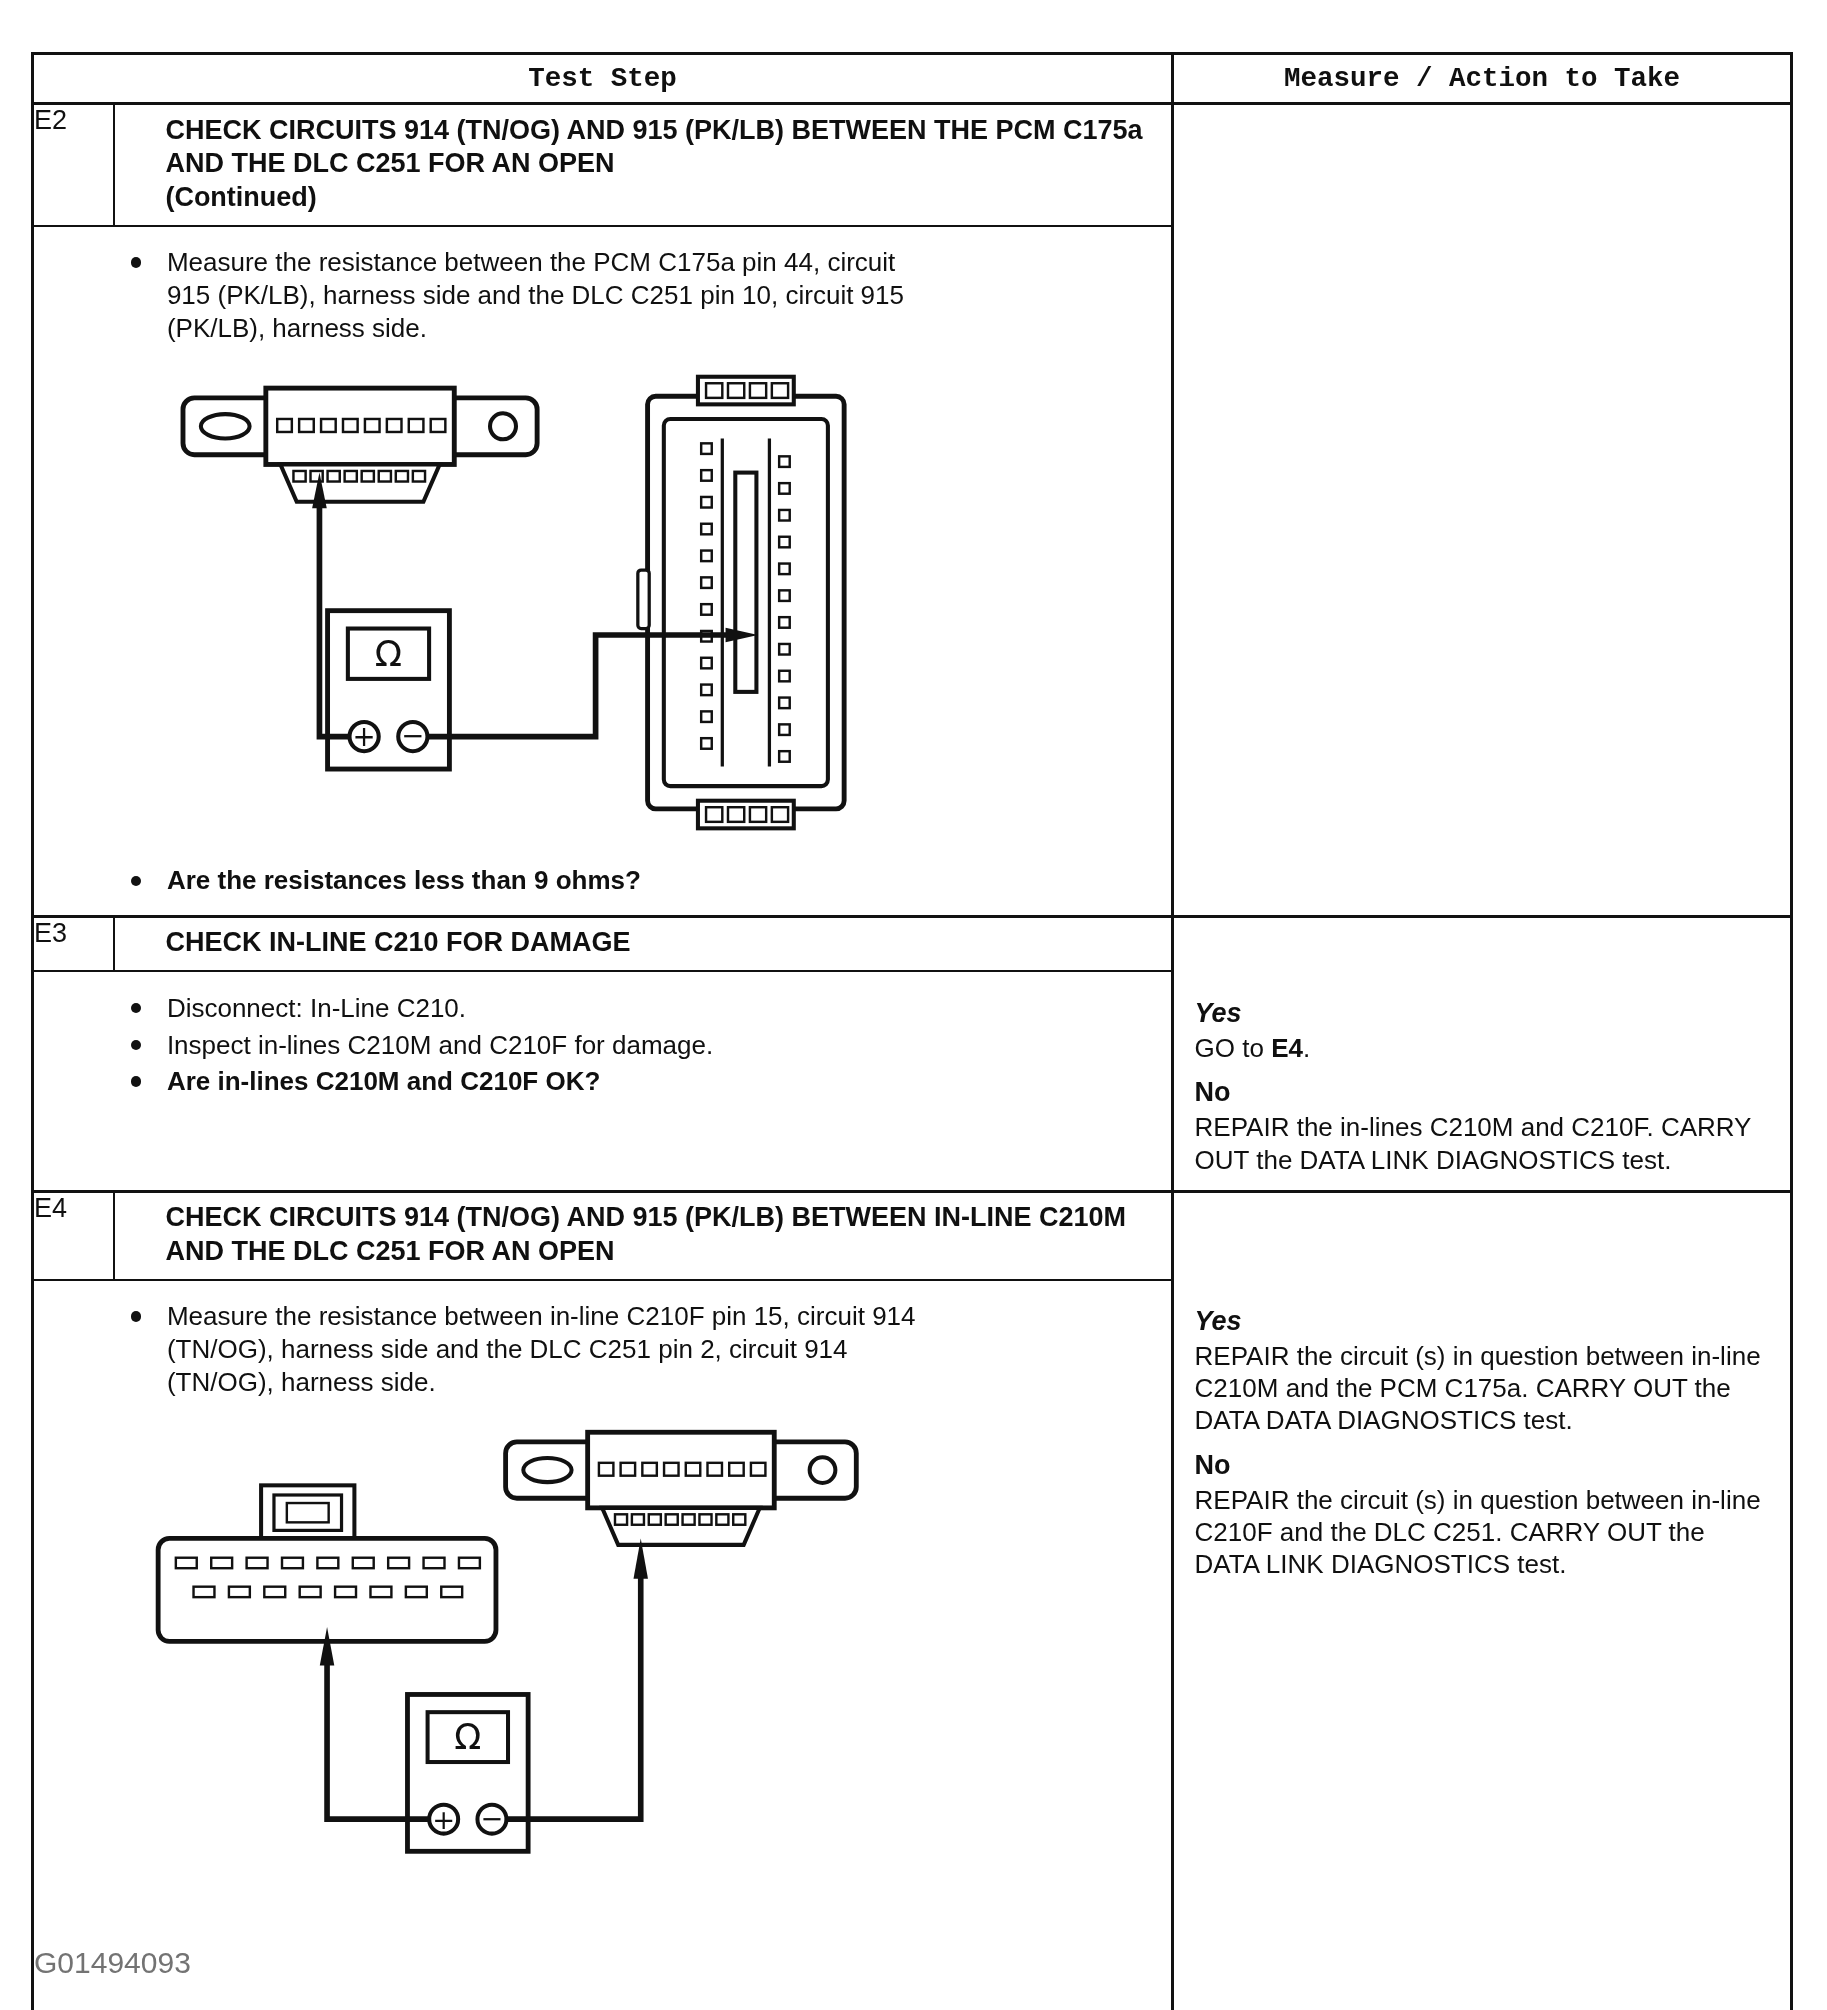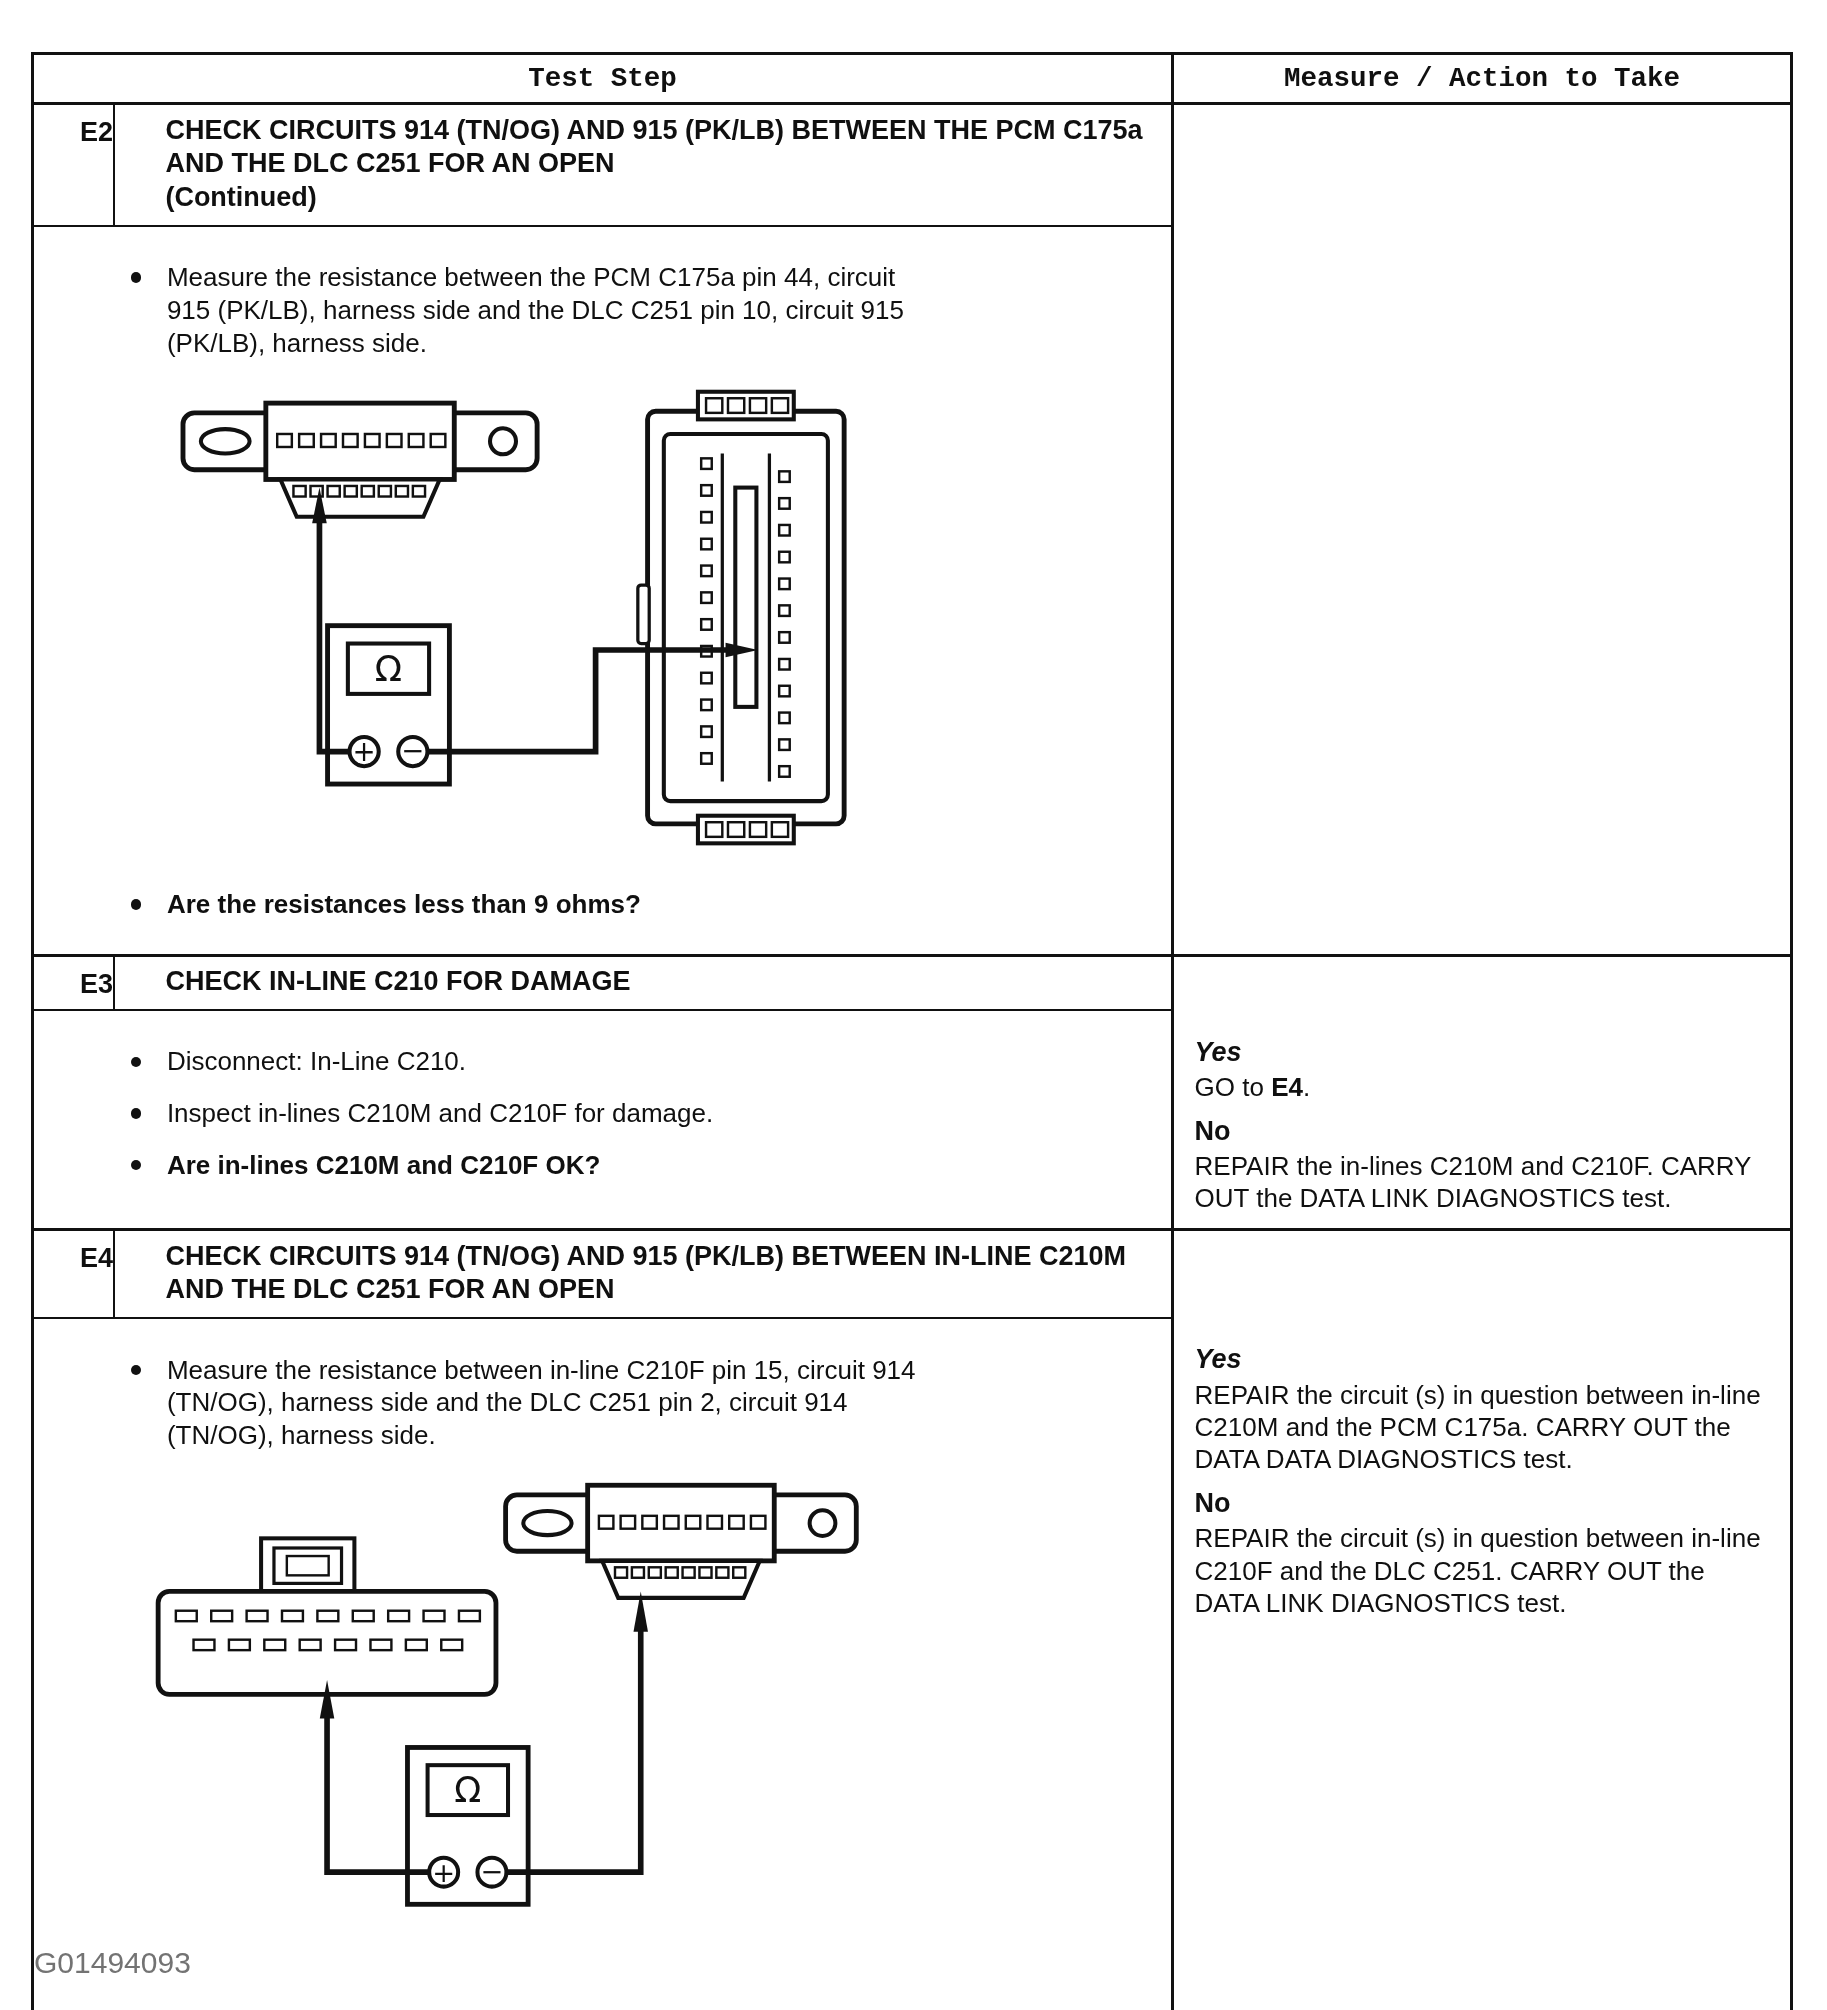--- a/index.html
+++ b/index.html
@@ -17,30 +17,30 @@
 
   th.colhead {
     font-size:27.5px; font-weight:bold; text-align:center; padding:7.7px 0 8.6px 0;font-family:Liberation Mono, monospace;
   }
 
   td.step-cell, td.result-cell { vertical-align:top; padding:0; }
 
   .band { display:flex; border-bottom:2.6px solid #111; }
   .sid {
     width:79px; flex:0 0 79px; border-right:2.6px solid #111;
-    font-weight:bold; font-size:27px; text-align:right; padding-top:12px;
+    font-weight:normal; font-size:27px; text-align:left; padding-top:0;
   }
   .stitle { flex:1; font-weight:bold; font-size:27px; line-height:1.24; padding:8.6px 22.4px 10.3px 22.4px;margin-left:28px; }
 
   .content { padding:15.5px 29px 13.8px 20.6px; font-size:26px; line-height:1.26; }
   .content-e2 { min-height:637px; }
   .content-e3 { min-height:129px; }
   .content-e4 { min-height:671px; padding-bottom:77px; }
 
-  .bullet { display:flex; align-items:flex-start; padding-left:76px; margin:19px 0; }
+  .bullet { display:flex; align-items:flex-start; padding-left:76px; margin:4px 0; }
   .bullet .dot {
     flex:0 0 10.3px; width:10.3px; height:10.3px; border-radius:50%;
     background:#111; margin:11.2px 26px 0 0;
   }
   .bullet .txt { max-width:774px; }
   .bullet.bold .txt { font-weight:bold; }
 
   .diagram { display:block; margin:22.4px 0 10.3px 102px; }
   .diagram-e4 { margin-left:79px; }
   svg text { font-family:"DejaVu Sans", sans-serif; fill:#111; stroke:none; }

